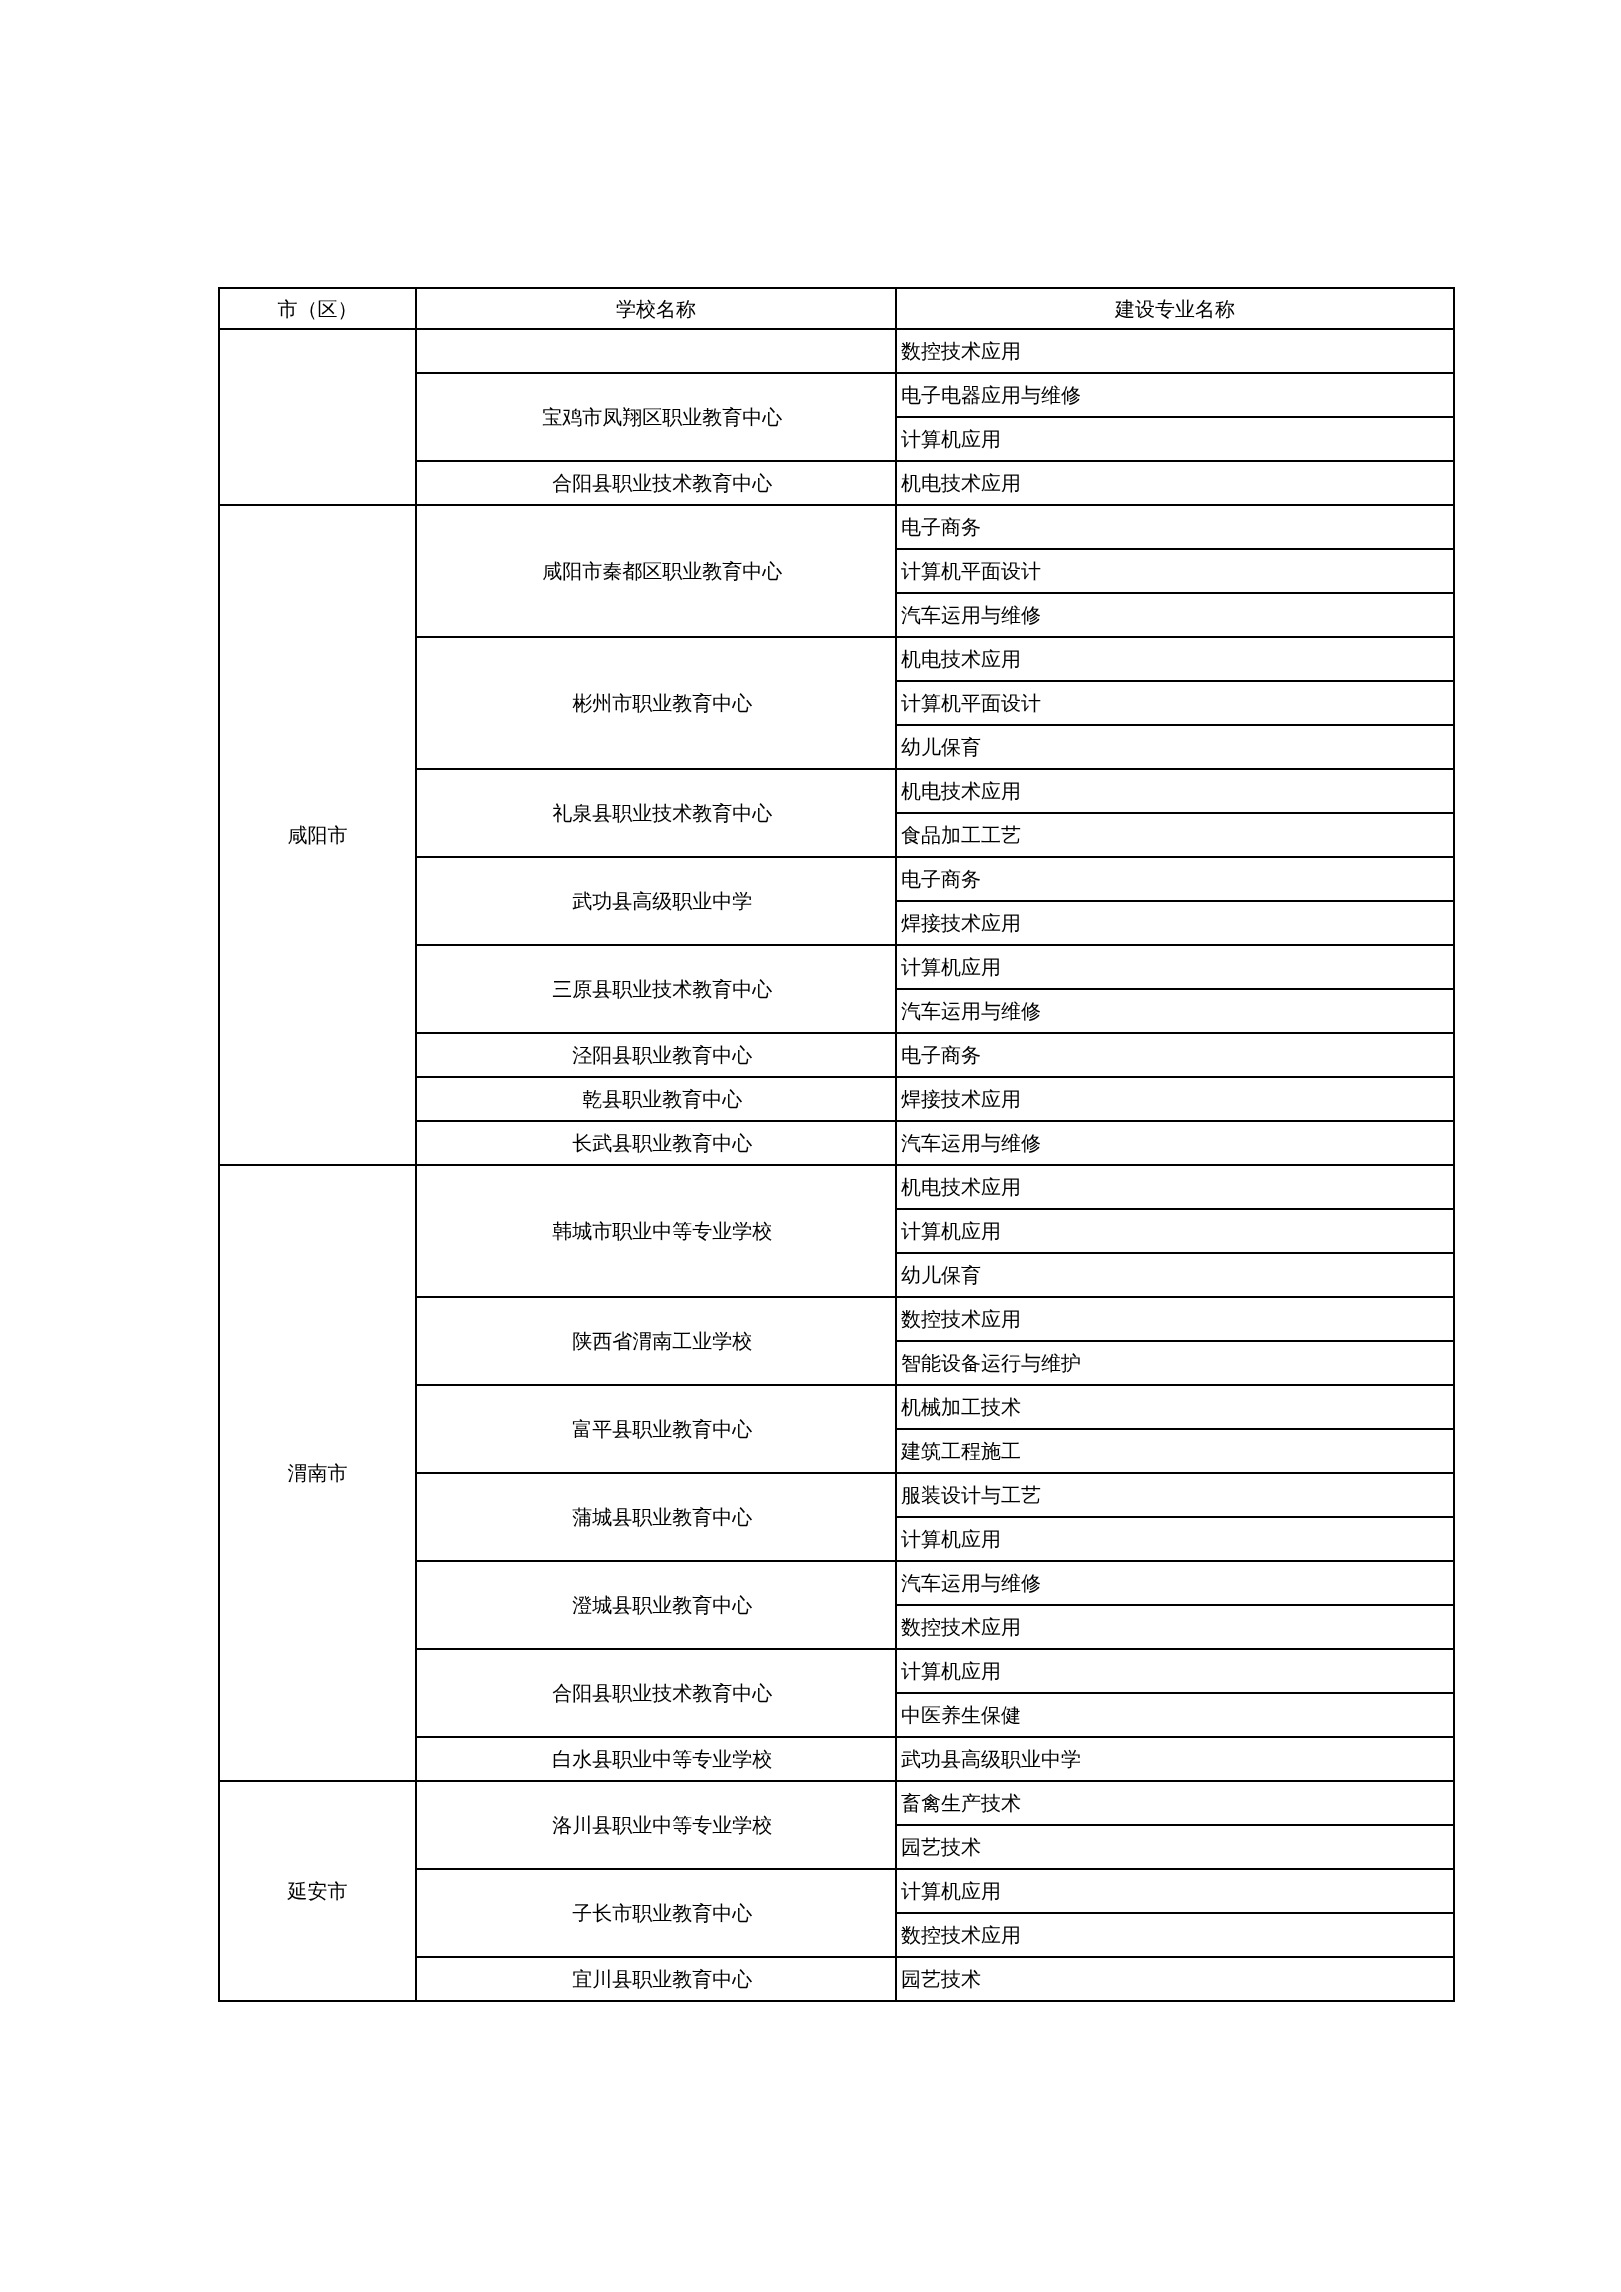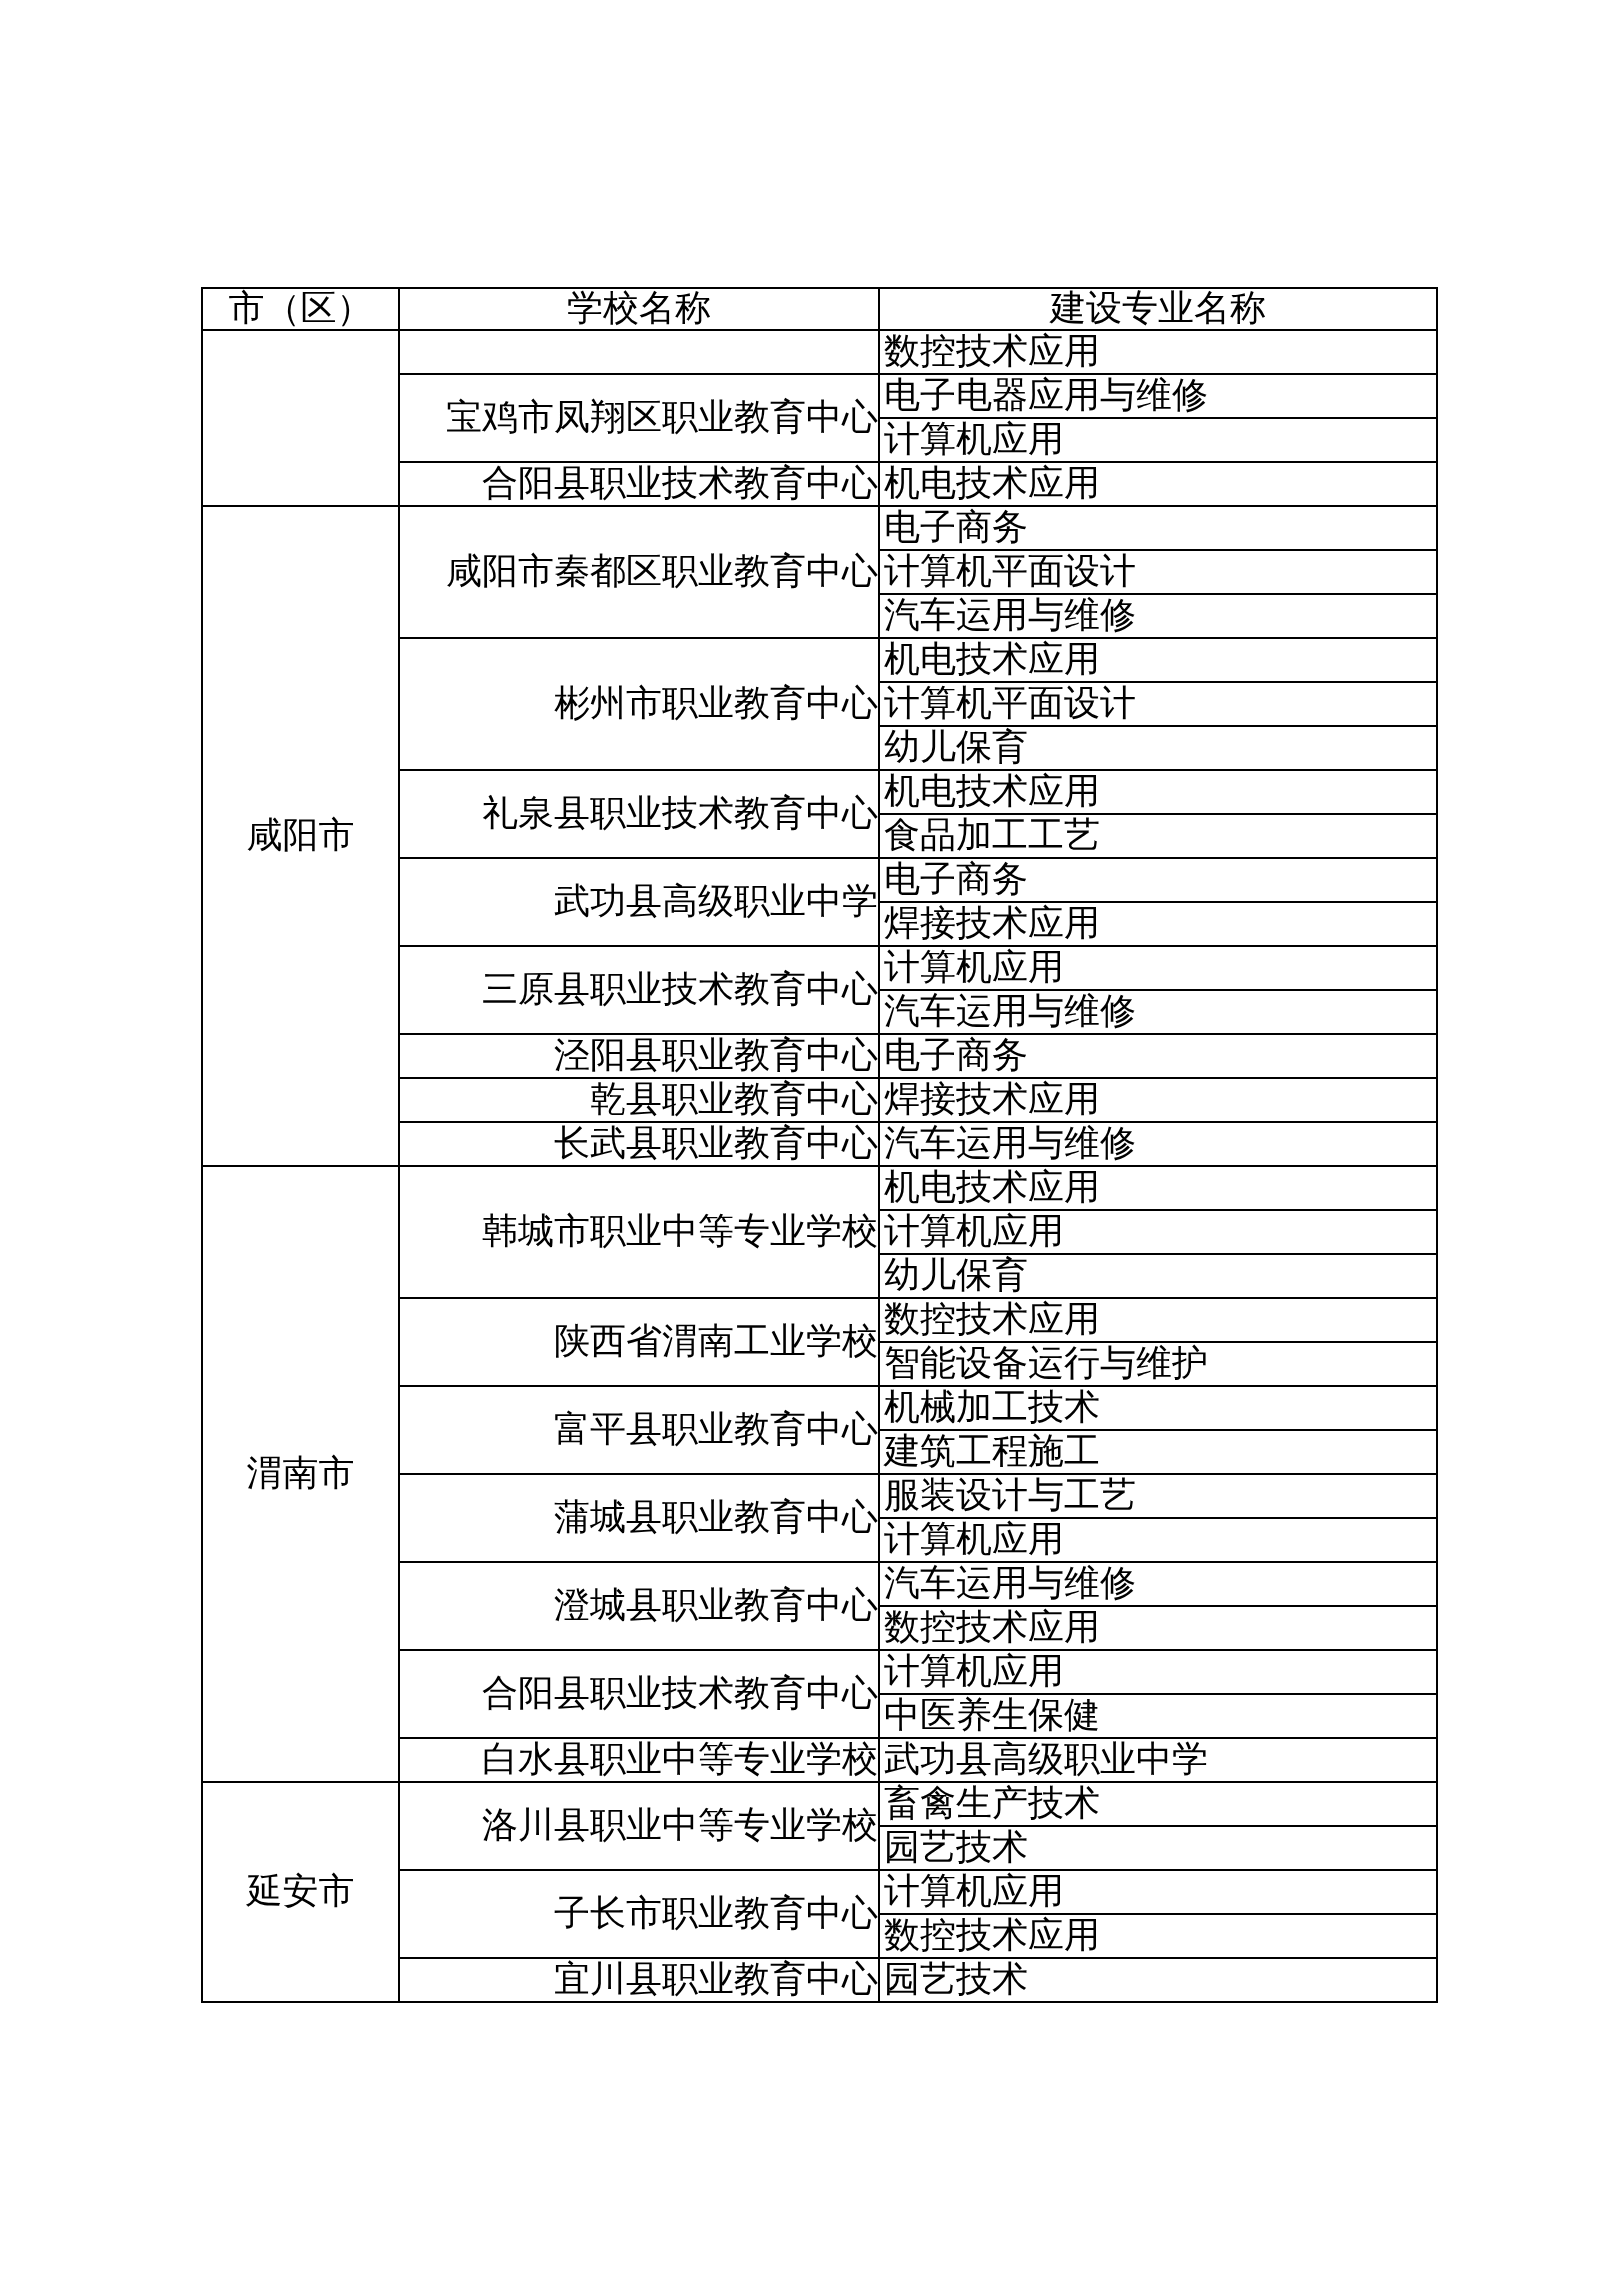--- a/index.html
+++ b/index.html
@@ -6,44 +6,44 @@
   .page {
     position: relative;
     width: 1621px;
     height: 2293px;
     background: #ffffff;
     font-family: "Liberation Serif", "DejaVu Serif", serif;
     color: #000000;
   }
   table.majors {
     position: absolute;
-    left: 201px;
+    left: 218px;
     top: 287px;
     width: 1235px;
     border-collapse: collapse;
     table-layout: fixed;
     border: 2.9px solid #000000;
-    font-size: 36px;
+    font-size: 20px;
     line-height: 1.1;
   }
   table.majors th, table.majors td {
     border: 2px solid #000000;
     vertical-align: middle;
     font-weight: normal;
     overflow: hidden;
     white-space: nowrap;
   }
   col.c-city   { width: 197px; }
   col.c-school { width: 480px; }
   col.c-major  { width: 558px; }
   tr.hdr       { height: 41px; }
   tbody tr     { height: 44px; }
   th.hd        { text-align: center; padding: 0; }
   td.city      { text-align: center; padding: 0; margin-left: 24px; }
-  td.school    { text-align: right; padding: 0 0 0 12.7px; margin-left: 8px; }
+  td.school    { text-align: center; padding: 0 0 0 12.7px; margin-left: 8px; }
   td.major     { text-align: left; padding: 0 0 0 4px; }
 </style>
 </head>
 <body>
 
 <div class="page">
   <table class="majors">
     <colgroup>
       <col class="c-city">
         <col class="c-school">

